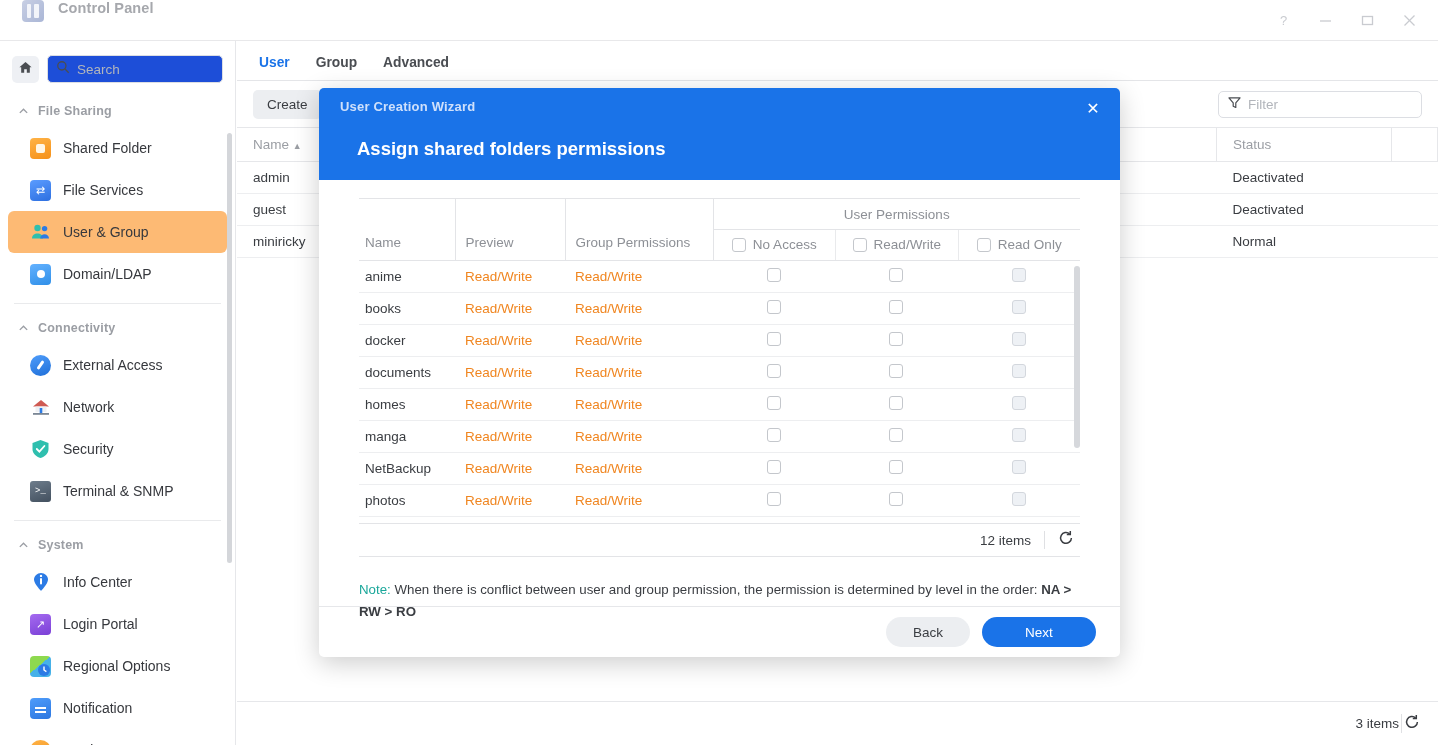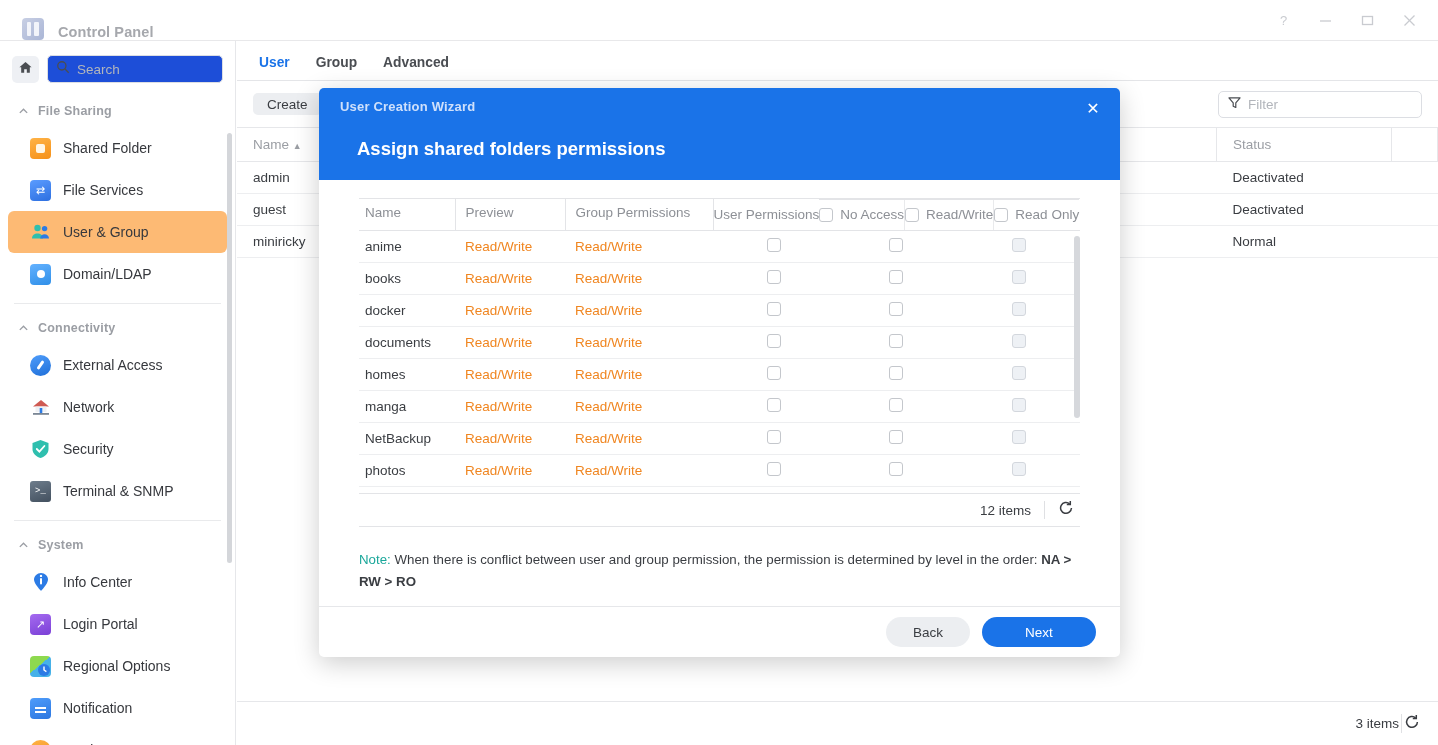--- a/index.html
+++ b/index.html
@@ -9,21 +9,21 @@
     background: #ffffff;
     overflow: hidden;
     -webkit-font-smoothing: antialiased;
   }
 
   
   .titlebar {
     position: absolute; left: 0; top: 0; width: 1438px; height: 41px;
     background: #ffffff;
     border-bottom: 1px solid #e8e8ea;
-    display: flex; align-items: flex-end;
+    display: flex; align-items: flex-start;
   }
   .app-icon {
     width: 22px; height: 22px; margin-left: 22px;
     border-radius: 4px;
     background: linear-gradient(135deg,#c8cfe4 0%,#aab6d6 100%);
     position: relative; flex: none;
   }
   .app-icon::before {
     content:""; position:absolute; left:5px; top:4px; width:4px; height:14px;
     background:#f2f4fa; border-radius:1px;
@@ -122,21 +122,21 @@
   .tabs { display: flex; gap: 26px; padding: 14px 22px 0 22px; }
   .tab { font-size: 13.8px; font-weight: bold; color: #4a4d52; padding-bottom: 10px; cursor: default; }
   .tab.active { color: #1a73e8; }
   .tabs-line { height: 1px; background: #e4e5e8; margin: 0; }
 
   .toolbar {
     display: flex; align-items: center; height: 46px;
     padding: 0 16px; justify-content: space-between;
   }
   .create-btn {
-    height: 22px; padding: 0 14px; border-radius: 5px;
+    height: 29px; padding: 0 14px; border-radius: 5px;
     background: #eceef1; color: #3a3d42; font-size: 13.5px;
     display: flex; align-items: center;
   }
   .filter-box {
     width: 204px; height: 27px; border: 1px solid #dcdee3; border-radius: 5px;
     display: flex; align-items: center; gap: 7px; padding: 0 9px;
   }
   .filter-box .ph { color: #b2b5bb; font-size: 13.5px; }
 
   .bg-table { width: 100%; border-collapse: collapse; }
@@ -194,21 +194,21 @@
     font-weight: normal; color: #8d9096; font-size: 13.5px;
     vertical-align: bottom; padding: 0;
   }
   .th-name { width: 96px; padding: 0 0 10px 6px !important; text-align: left; }
   .th-prev { width: 110px; padding: 0 0 10px 10px !important; text-align: left;
              border-left: 1px solid #e3e4e7; }
   .th-grp  { width: 148px; padding: 0 0 10px 10px !important; text-align: left;
              border-left: 1px solid #e3e4e7; }
   .th-user { border-left: 1px solid #e3e4e7; padding: 0 !important; }
 
-  .up-wrap { display: flex; flex-direction: row; }
+  .up-wrap { display: flex; flex-direction: column; }
   .up-top { text-align: center; padding: 8px 0 7px 0; color: #8d9096; font-size: 13.5px; }
   .up-bot { display: flex; border-top: 1px solid #e3e4e7; }
   .up-cell {
     flex: 1; display: flex; align-items: center; justify-content: center;
     gap: 7px; padding: 7px 0 8px 0; font-size: 13.5px; color: #8d9096;
   }
   .up-cell + .up-cell { border-left: 1px solid #e9eaec; }
 
   .cb {
     width: 14px; height: 14px; border: 1px solid #c4c7cc; border-radius: 3px;

